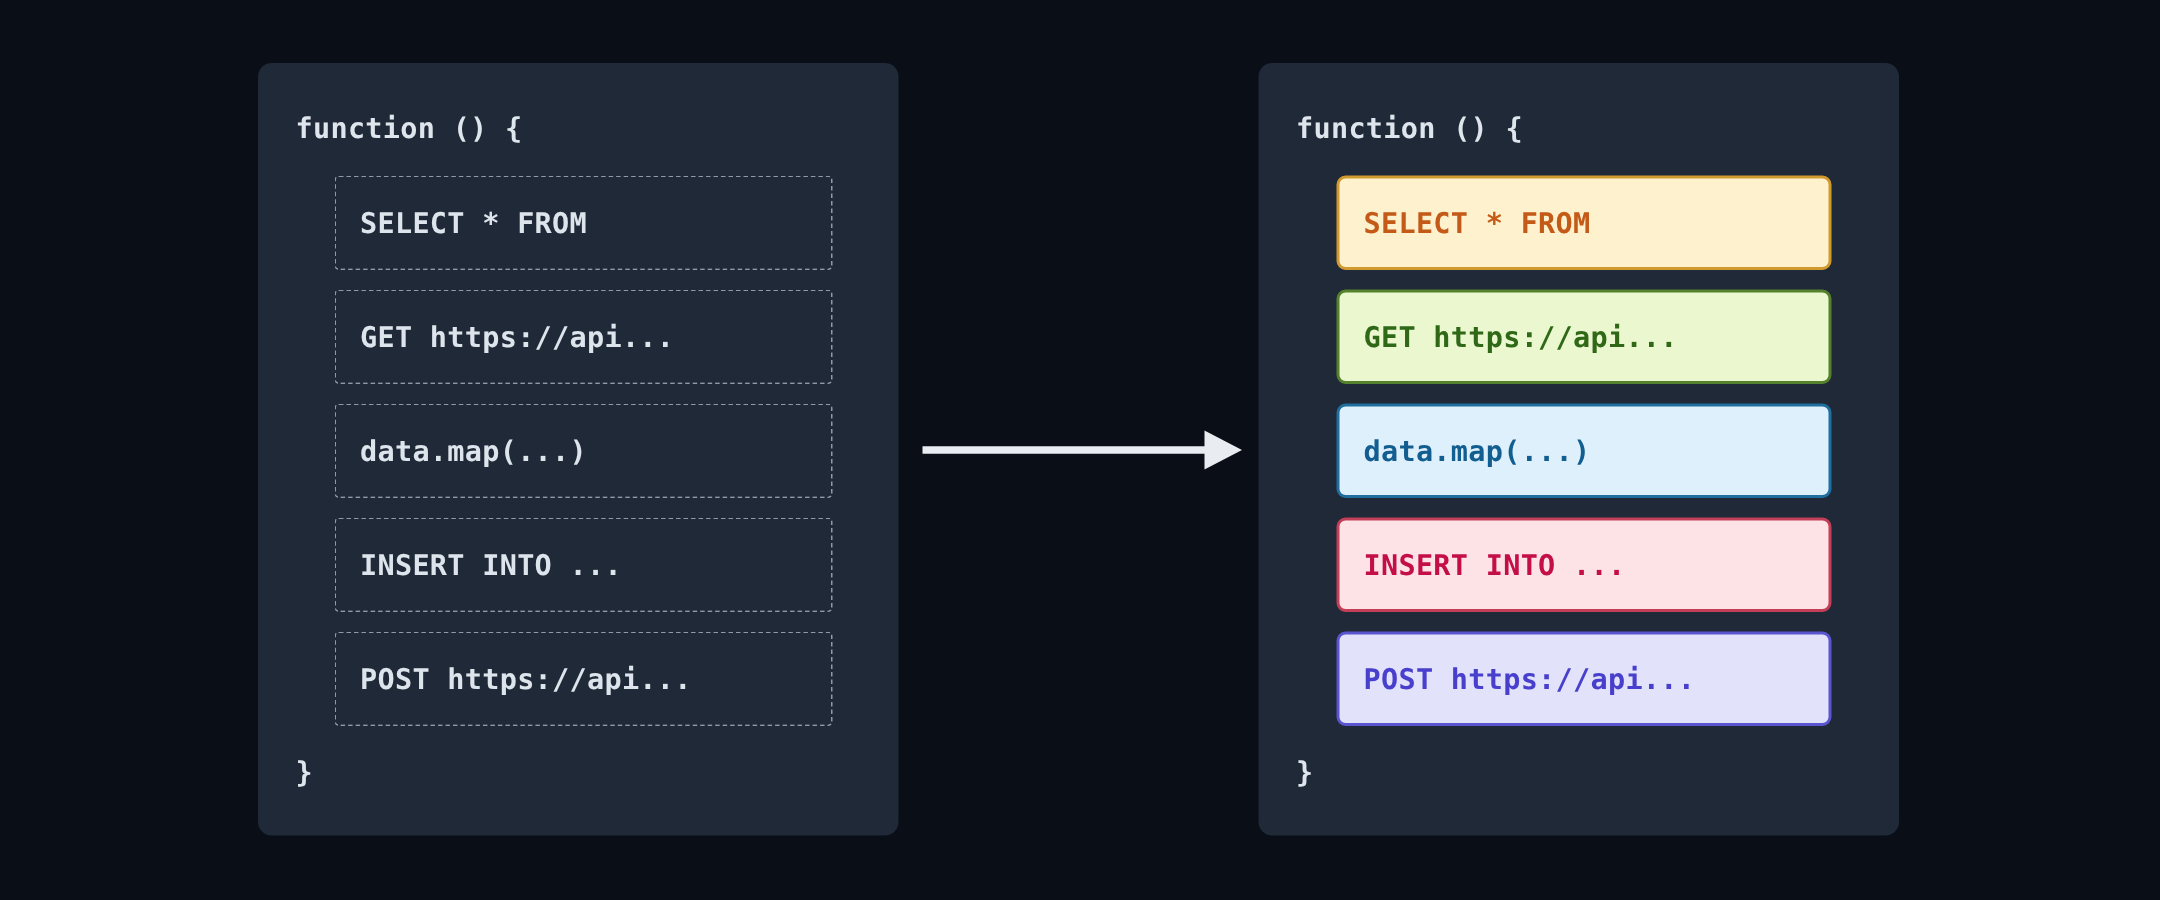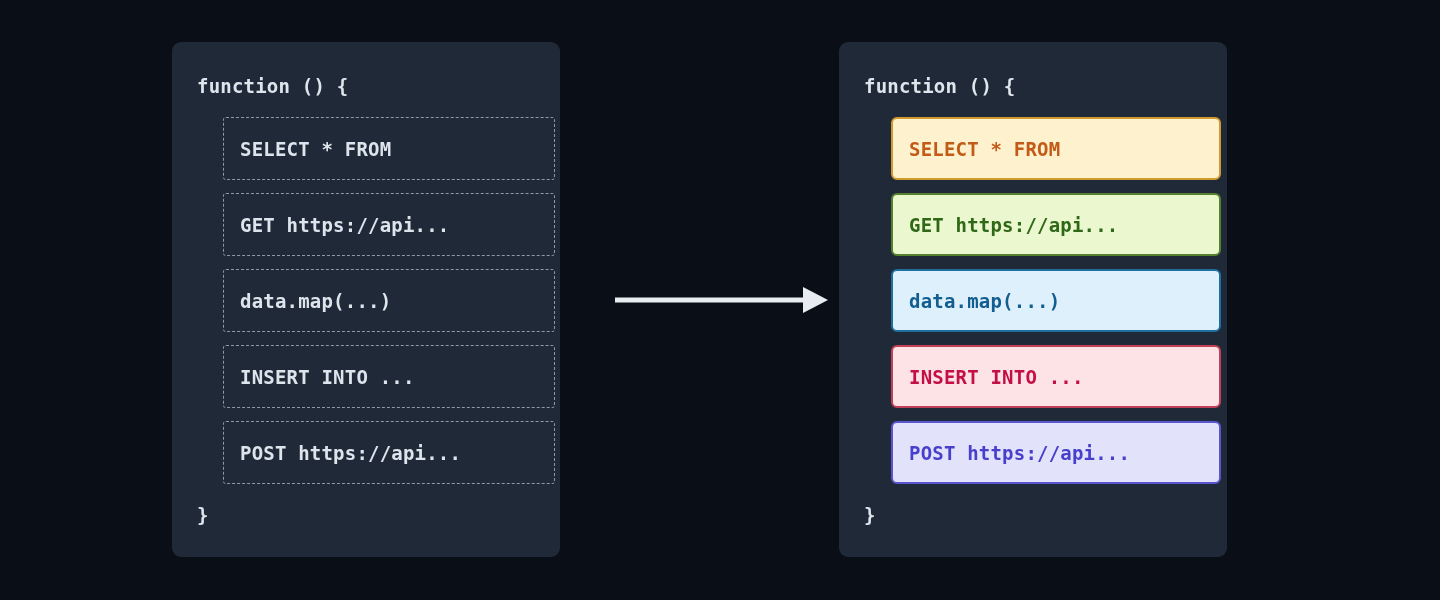--- a/index.html
+++ b/index.html
@@ -10,21 +10,21 @@
     overflow: hidden;
   }
   .stage {
     position: relative;
     width: 1440px; height: 600px;
     background: #0a0e17;
   }
   .panel {
     position: absolute;
     top: 42px;
-    width: 388px; height: 515px;
+    width: 427px; height: 515px;
     background: #1f2937;
     border-radius: 9px;
     box-sizing: border-box;
   }
   .panel-before { left: 172px; }
   .panel-after  { left: 839px; }
   .panel-title {
     margin: 33px 0 0 25px;
     font-size: 19px;
     font-weight: bold;

